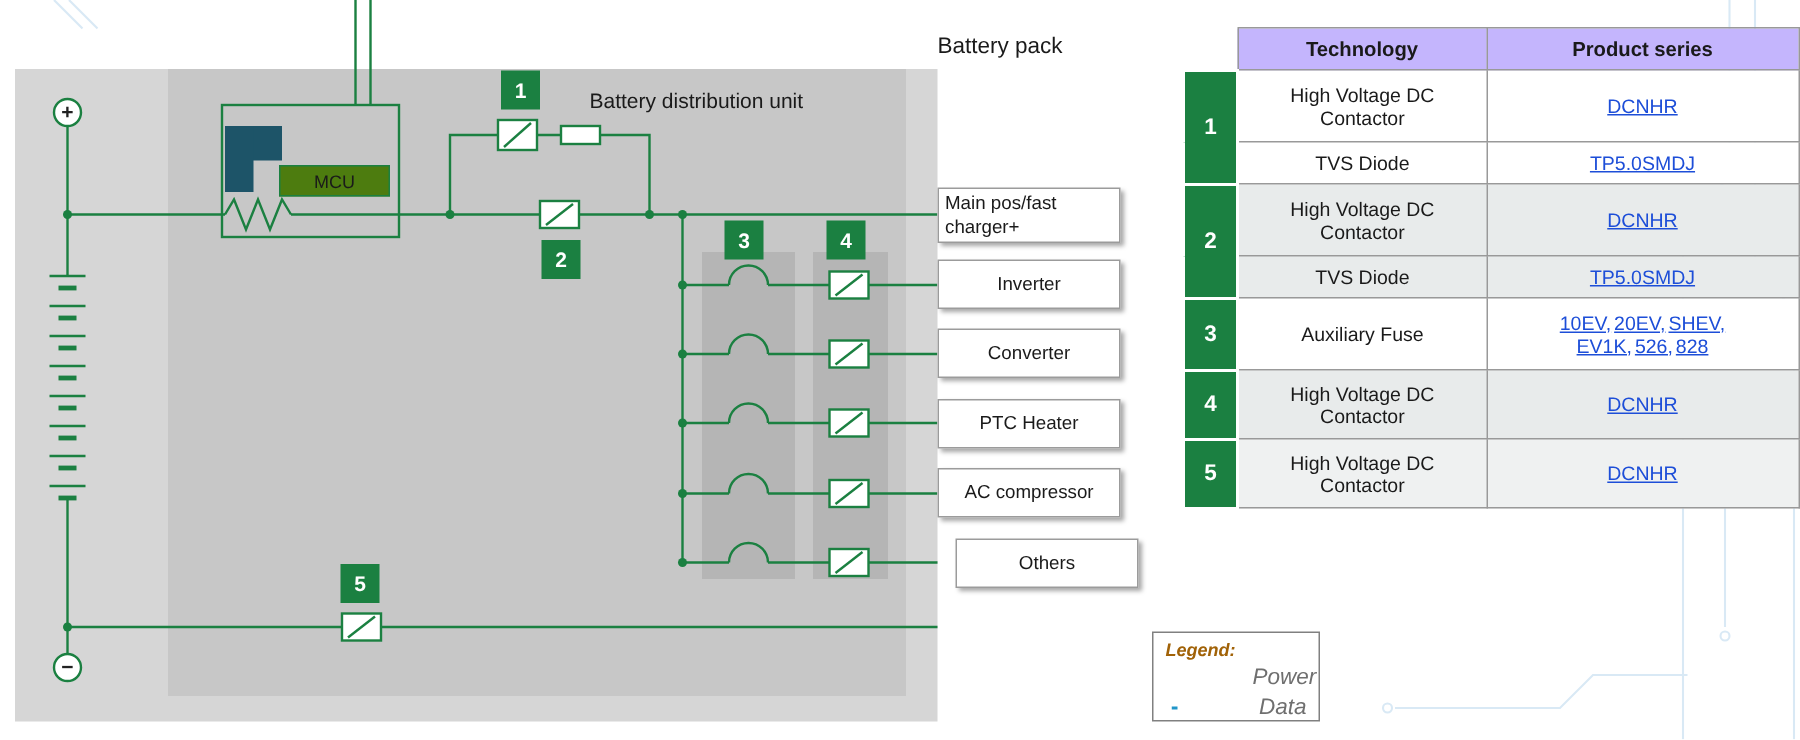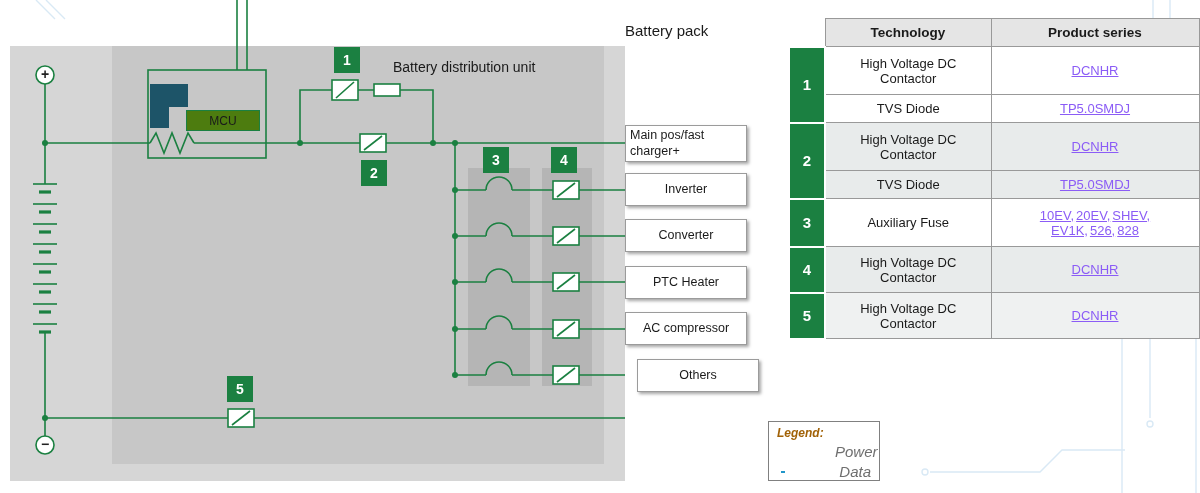--- a/index.html
+++ b/index.html
@@ -34,26 +34,26 @@
          border:1.5px solid #1b8041; display:flex; align-items:center; justify-content:center;
          font-size:12px; color:#1a1a1a; z-index:4; }
 
   .term { width:18px; height:18px; text-align:center; line-height:17px; font-size:14px;
           font-weight:bold; color:#222; z-index:5; }
 
   
   .ptable { position:absolute; left:788px; top:18px; width:410px; border-collapse:collapse;
             table-layout:fixed; z-index:2; font-size:13px; color:#1a1a1a; }
   .ptable th, .ptable td { border:1px solid #999; text-align:center; vertical-align:middle; padding:3px 6px; }
-  .ptable thead th { background:#e5e5e5; font-size:13.5px; height:28px; font-weight:bold; }
+  .ptable thead th { background:#c4b5fd; font-size:13.5px; height:28px; font-weight:bold; }
   .ptable th.corner { background:#fff; border-top:none; border-left:none; }
   .ptable td.num { background:#1b8041; color:#fff; font-weight:bold; font-size:15px; border:2px solid #fff; }
   tr.tall { height:48px; } tr.short { height:28px; } tr.mid { height:46px; }
   .bg-w { background:#ffffff; } .bg-g { background:#e8ebeb; } .bg-g2 { background:#eff1f1; }
-  .ptable a { color:#8b5cf6; text-decoration:underline; }
+  .ptable a { color:#1d4ed8; text-decoration:underline; }
   .prod-line a { margin:0 1px; }
 
   
   .legend { left:768px; top:421px; width:112px; height:60px; background:#fff;
             border:1px solid #808080; padding:4px 8px; z-index:2; }
   .legend-title { font-style:italic; font-weight:bold; color:#a16207; font-size:12px; }
   .legend-row { display:flex; align-items:center; gap:6px; margin-top:3px; padding-left:4px; }
   .legend-row span { font-style:italic; color:#6f6f6f; font-size:15px;margin-left:48px; }
 </style>
 </head>

